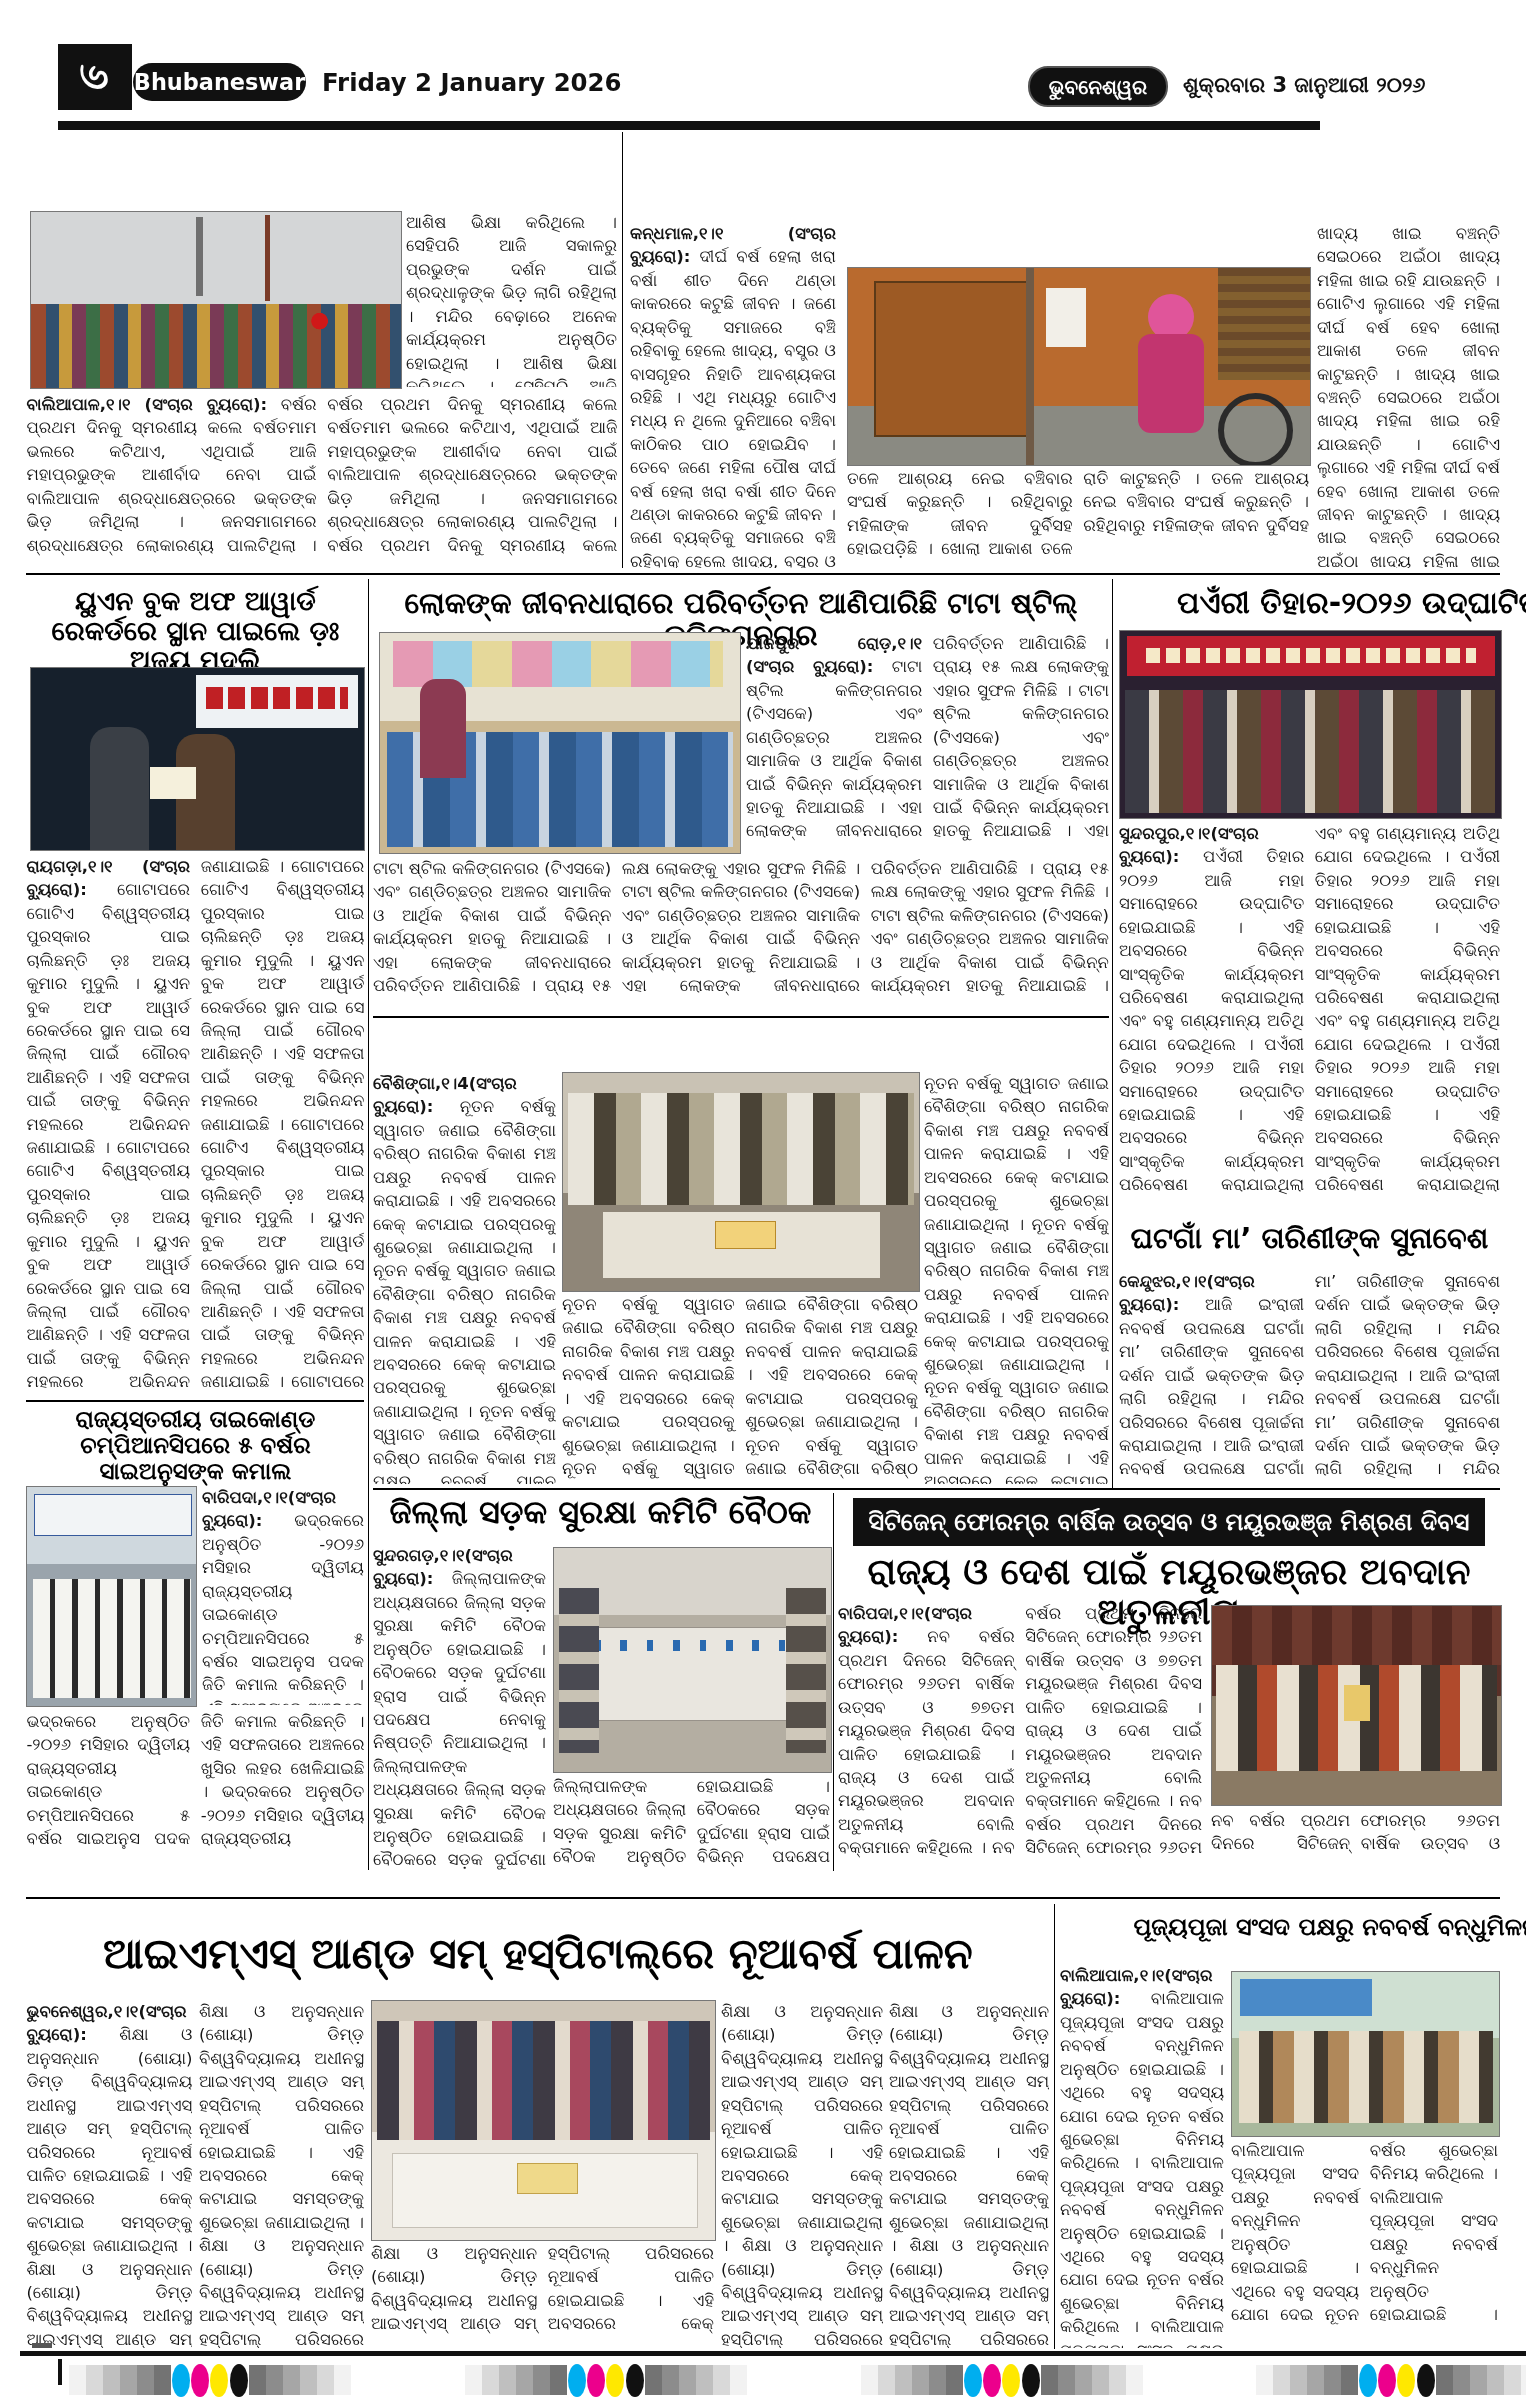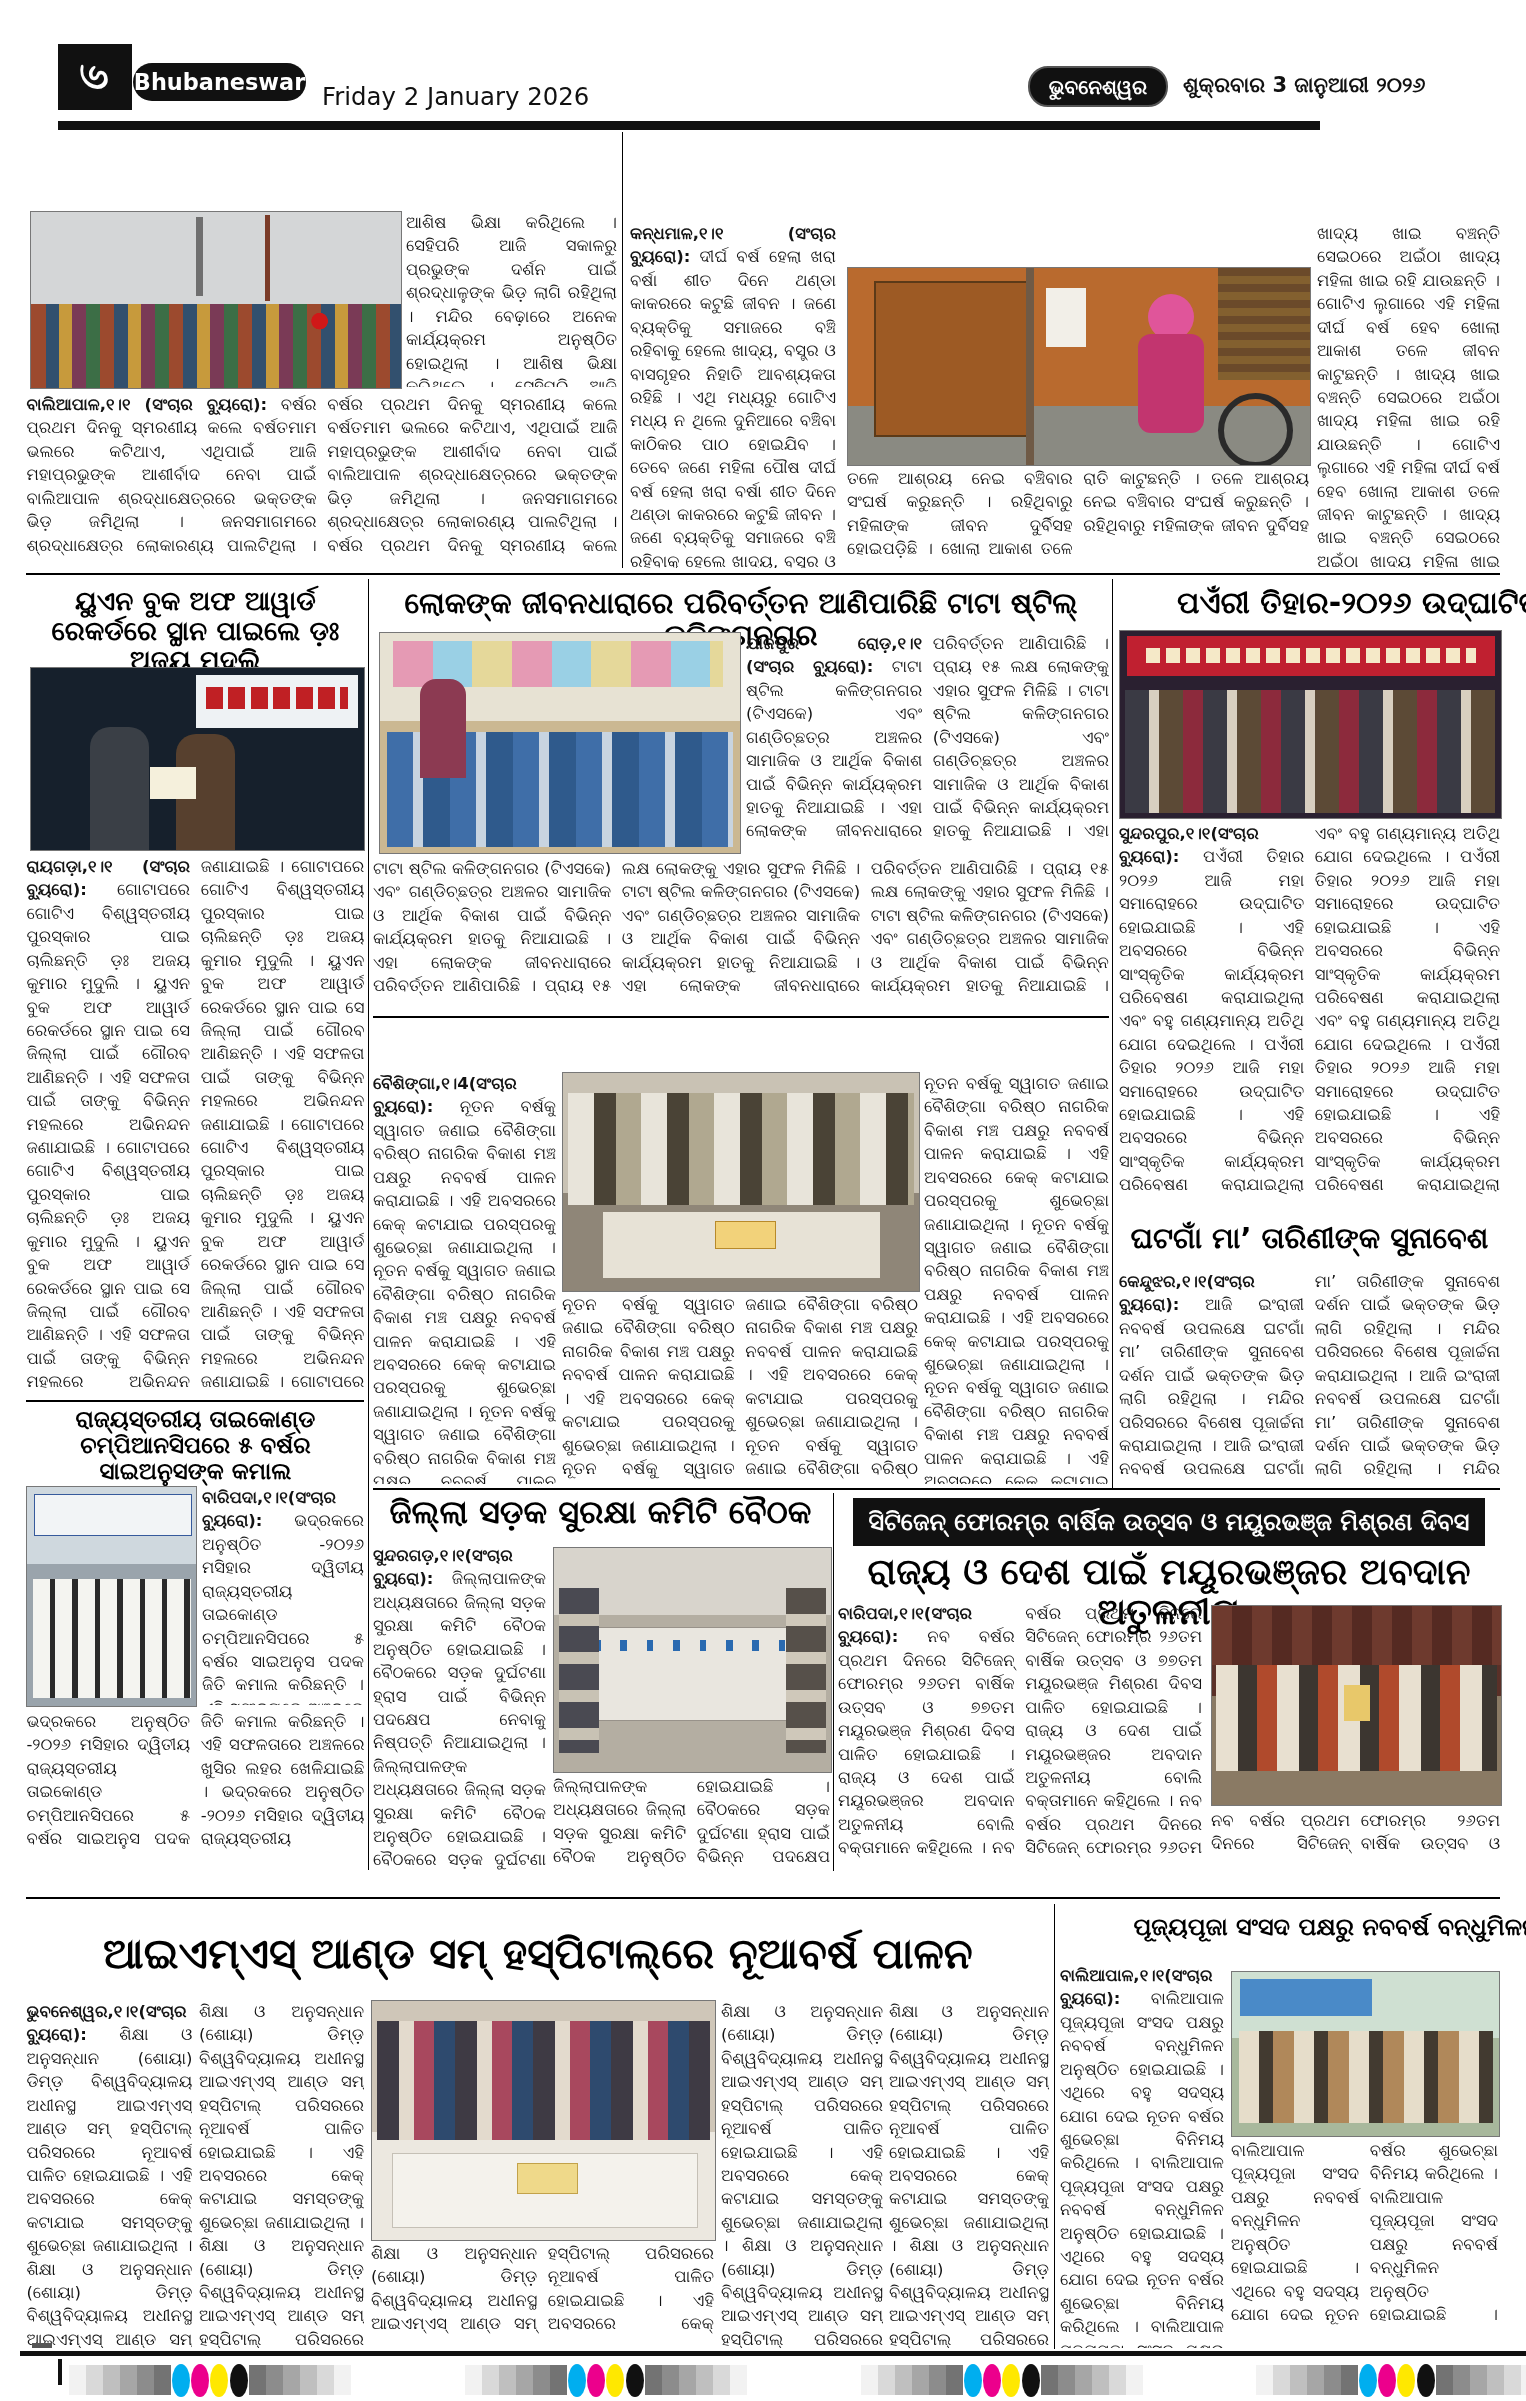--- a/index.html
+++ b/index.html
@@ -30,21 +30,21 @@
 <body>
 
 <div id="page">
 
   <div class="abs" style="left:58px;top:44px;width:74px;height:66px;background:#111;display:flex;align-items:center;justify-content:center;">
     <span style="color:#fff;font-size:41px;font-weight:bold;transform:rotate(90deg);">୬</span>
   </div>
   <div class="pill" style="left:133px;top:63px;width:173px;height:38px;font-size:22.4px;">
     <span>Bhubaneswar</span>
   </div>
-  <div class="abs" style="left:322px;top:82px;font-size:24.4px;font-weight:normal;">Friday 2 January 2026</div>
+  <div class="abs" style="left:322px;top:68px;font-size:24.4px;font-weight:bold;">Friday 2 January 2026</div>
 
   <div class="pill" style="left:1028px;top:66px;width:136px;height:37px;font-size:20px;border:2px solid #555;">
     <span>ଭୁବନେଶ୍ୱର</span>
   </div>
   <div class="abs" style="left:1183px;top:73px;font-size:21px;font-weight:bold;">ଶୁକ୍ରବାର 3 ଜାନୁଆରୀ ୨୦୨୬</div>
 
   <div class="abs" style="left:58px;top:121px;width:1262px;height:9.2px;background:#111;"></div>
 
   <div class="ph" style="left:30px;top:211px;width:370px;height:176px;
               background:

